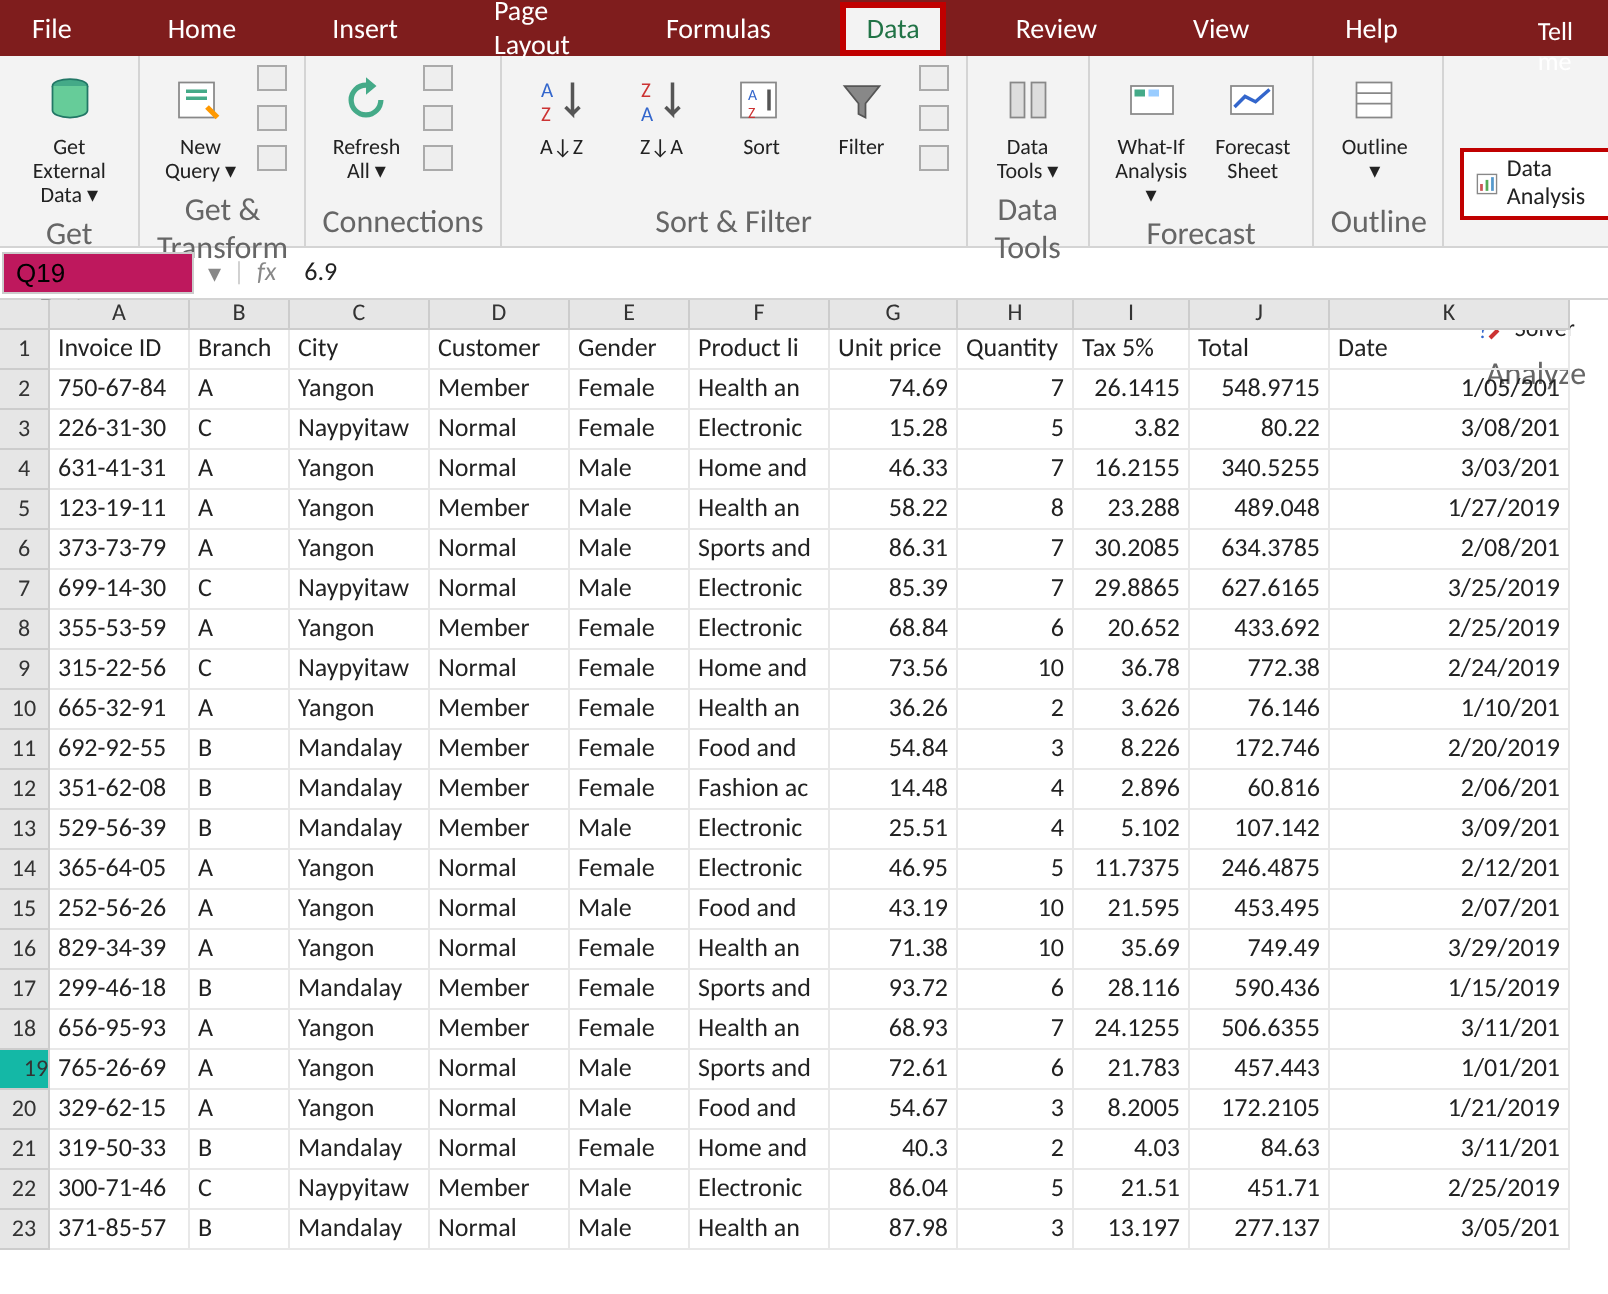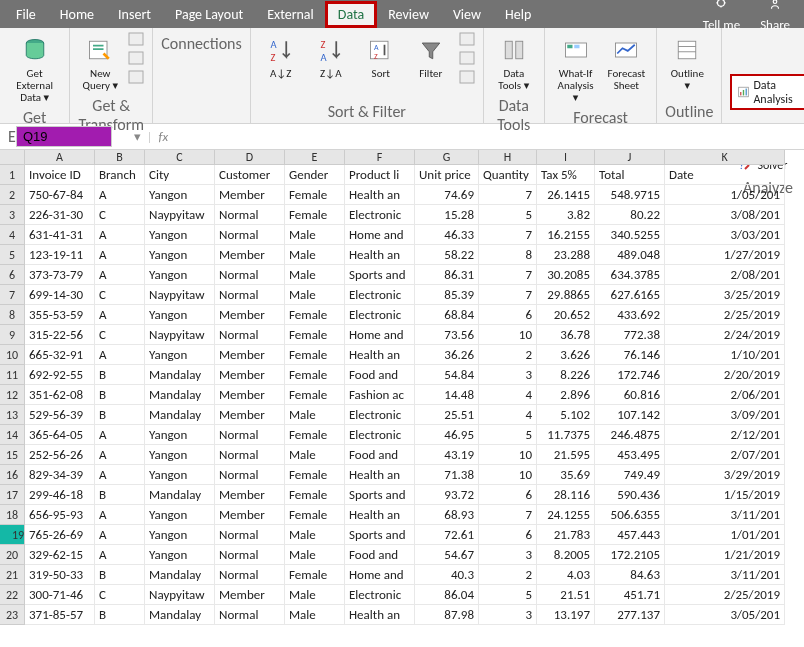--- a/index.html
+++ b/index.html
@@ -1,55 +1,55 @@
 <!DOCTYPE html>
 <html><head>
 <meta charset="utf-8">
 <style>
   * { box-sizing: border-box; margin: 0; padding: 0; }
   body { font-family: "Segoe UI", Calibri, sans-serif; font-size: 13px; background: #fff; color: #222; width: 804px; }
-  .menubar { display: flex; align-items: center; background: #737373; color: #fff; height: 28px; padding: 0 4px; }
+  .menubar { display: flex; align-items: center; background: #7f1d1d; color: #fff; height: 28px; padding: 0 4px; gap: 24px; }
   .menubar .tab { padding: 4px 12px; cursor: pointer; font-size: 14px; }
   .menubar .tab.active { background: #f3f3f3; color: #217346; }
   .menubar .tab.data-hl { outline: 3px solid #c00000; outline-offset: -2px; }
   .menubar .spacer { flex: 1; }
   .menubar .tell { display: flex; align-items: center; gap: 6px; padding: 0 10px; flex-direction: column; }
   .menubar svg { width: 14px; height: 14px; }
   .ribbon { display: flex; background: #f3f3f3; border-bottom: 1px solid #d4d4d4; height: 96px; }
   .rgroup { border-right: 1px solid #d4d4d4; padding: 4px 8px 2px 8px; display: flex; flex-direction: column; justify-content: space-between; }
   .rgroup .body { display: flex; align-items: flex-start; gap: 6px; flex: 1; }
   .rgroup .label { text-align: center; font-size: 16px; color: #666; padding-top: 2px; }
   .rbtn { display: flex; flex-direction: column; align-items: center; justify-content: flex-start; padding: 2px 4px; cursor: pointer; font-size: 11px; text-align: center; min-width: 44px; }
   .rbtn .ico { width: 32px; height: 32px; display: flex; align-items: center; justify-content: center; margin-bottom: 2px; }
   .rbtn .ico svg { width: 28px; height: 28px; }
   .rbtn .txt { line-height: 12px; }
   .smallstack { display: flex; flex-direction: column; gap: 2px; }
   .smallbtn { display: flex; align-items: center; gap: 4px; padding: 2px 6px; font-size: 12px; cursor: pointer; border: 1px solid transparent; margin-top: 42px; }
   .smallbtn.hl { border: 2px solid #c00000; background: #fff; }
   .smallbtn svg { width: 16px; height: 16px; }
   .fxbar { display: flex; align-items: center; border-bottom: 1px solid #d4d4d4; height: 26px; }
-  .namebox { width: 96px; border: 1px solid #ccc; padding: 2px 6px; font-size: 13px; margin: 2px 16px; background: #a21caf; }
+  .namebox { width: 96px; border: 1px solid #ccc; padding: 2px 6px; font-size: 13px; margin: 2px 1px; background: #be185d; }
   .fxicons { display: flex; align-items: center; gap: 6px; color: #888; padding: 0 6px; }
   .fxinput { flex: 1; padding: 2px 8px; font-size: 13px; }
   .sheet { display: grid; }
   .corner, .colhdr, .rowhdr { background: #e6e6e6; border-right: 1px solid #ccc; border-bottom: 1px solid #ccc; font-size: 12px; color: #333; display: flex; align-items: center; justify-content: center; }
   .rowhdr { justify-content: center; }
   .cell { border-right: 1px solid #e8e8e8; border-bottom: 1px solid #e8e8e8; padding: 2px 4px; font-size: 13px; white-space: nowrap; overflow: hidden; display: flex; align-items: center; }
   .cell.num { justify-content: flex-end; }
   .rowhdr.active { background: #14b8a6; padding-left: 12px; }
 </style>
 </head>
 <body>
 
 <div class="menubar" id="menubar">
     <div class="tab">File</div>
     <div class="tab">Home</div>
     <div class="tab">Insert</div>
     <div class="tab">Page Layout</div>
-    <div class="tab">External</div>
+    <div class="tab">Formulas</div>
     <div class="tab active data-hl">Data</div>
     <div class="tab">Review</div>
     <div class="tab">View</div>
     <div class="tab">Help</div>
     <div class="spacer"></div>
     <div class="tell">
       <svg viewBox="0 0 24 24" fill="none" stroke="#fff" stroke-width="2">
         <circle cx="12" cy="10" r="6"></circle>
         <path d="M12 2v2M12 16v2M4 10h2M18 10h2"></path>
       </svg>
@@ -100,20 +100,41 @@
               <rect x="1" y="1" width="14" height="12" fill="#eee" stroke="#aaa"></rect>
             </svg></div>
           <div><svg width="16" height="14" viewBox="0 0 16 14">
               <rect x="1" y="1" width="14" height="12" fill="#eee" stroke="#aaa"></rect>
             </svg></div>
         </div>
       </div>
       <div class="label">Get &amp; Transform</div>
     </div>
     <div class="rgroup">
+      <div class="body">
+        <div class="rbtn">
+          <div class="ico">
+            <svg viewBox="0 0 32 32">
+              <path d="M16 6a10 10 0 1 0 10 10h-3a7 7 0 1 1-7-7v4l6-5-6-5z" fill="#4a8"></path>
+            </svg>
+          </div>
+          <div class="txt">Refresh<br>All ▾</div>
+        </div>
+        <div class="smallstack">
+          <div><svg width="16" height="14" viewBox="0 0 16 14">
+              <rect x="1" y="1" width="14" height="12" fill="#eee" stroke="#aaa"></rect>
+            </svg></div>
+          <div><svg width="16" height="14" viewBox="0 0 16 14">
+              <rect x="1" y="1" width="14" height="12" fill="#eee" stroke="#aaa"></rect>
+            </svg></div>
+          <div><svg width="16" height="14" viewBox="0 0 16 14">
+              <rect x="1" y="1" width="14" height="12" fill="#eee" stroke="#aaa"></rect>
+            </svg></div>
+        </div>
+      </div>
       <div class="label">Connections</div>
     </div>
     <div class="rgroup">
       <div class="body">
         <div class="rbtn">
           <div class="ico">
             <svg viewBox="0 0 32 32">
               <text x="4" y="14" font-size="12" fill="#36c">A</text>
               <text x="4" y="28" font-size="12" fill="#c33">Z</text>
               <path d="M22 6v18l-4-4m4 4l4-4" stroke="#555" stroke-width="2" fill="none"></path>
@@ -242,20 +263,21 @@
     </div>
   </div>
 
 <div class="fxbar">
   <input class="namebox" value="Q19" style="">
   <div class="fxicons">
     <span>▾</span>
     <span style="color:#ccc">|</span>
     <span style="font-style:italic">fx</span>
   </div>
+  <div class="fxinput">6.9</div>
 </div>
 
 <div class="sheet" id="sheet" style="grid-template-columns: 25px 70px 50px 70px 70px 60px 70px 64px 58px 58px 70px 120px;">
     <div class="corner"></div>
     <div class="colhdr">A</div>
     <div class="colhdr">B</div>
     <div class="colhdr">C</div>
     <div class="colhdr">D</div>
     <div class="colhdr">E</div>
     <div class="colhdr">F</div>

